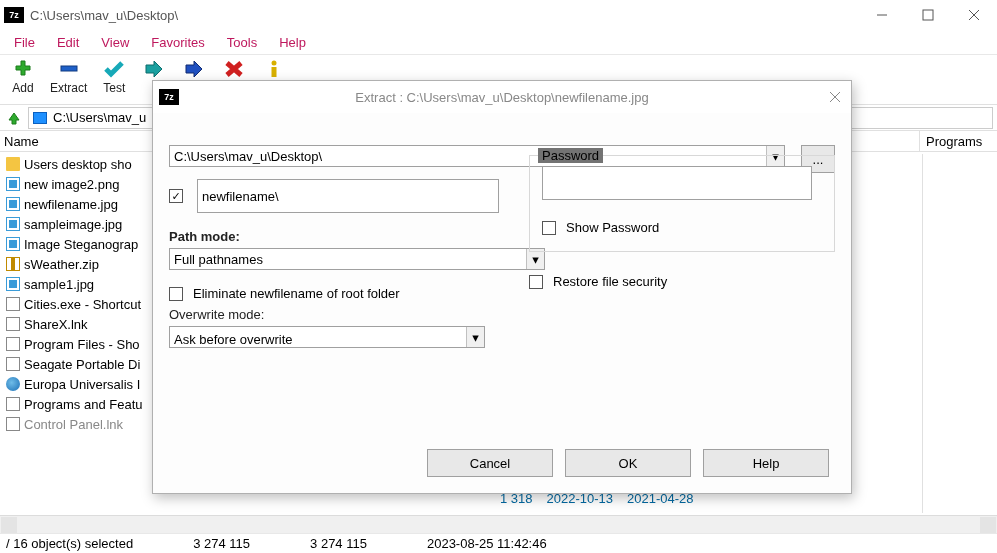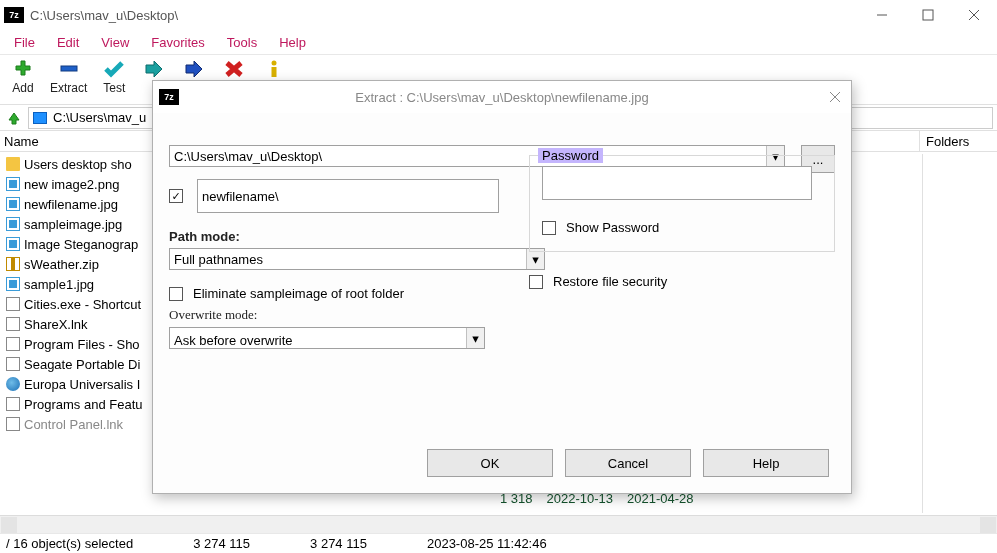--- a/index.html
+++ b/index.html
@@ -40,21 +40,21 @@
   .fi { width:14px; height:14px; flex-shrink:0; display:inline-block;}
   .fi-folder { background:#f4c542; border-radius:1px;}
   .fi-img { background:#fff; border:1px solid #3a9bd8; position:relative;}
   .fi-img::after{content:''; position:absolute; inset:2px; background:#3a9bd8;}
   .fi-zip { background:#fff; border:1px solid #c08a00;}
   .fi-zip::after{content:''; display:block; height:100%; width:4px; margin:0 auto; background:#c08a00;}
   .fi-lnk { background:#fff; border:1px solid #888;}
   .fi-globe { background:radial-gradient(circle at 40% 40%, #6fbce8, #1b6fb5); border-radius:50%;}
   .faded { color:#888; }
 
-  .extra-row { position:absolute; left:500px; bottom:42px; height:20px; display:flex; gap:14px; color:#14532d; font-size:13px;}
+  .extra-row { position:absolute; left:500px; bottom:42px; height:20px; display:flex; gap:14px; color:#0369a1; font-size:13px;}
   .right-scroll { position:absolute; right:0; top:154px; bottom:40px; width:75px; border-left:1px solid #e0e0e0;}
   .hscroll { position:absolute; left:0; right:0; bottom:20px; height:18px; background:#f0f0f0; border-top:1px solid #dcdcdc; }
   .hscroll::before{content:''; position:absolute; left:1px; top:1px; width:16px; height:16px; background:#e4e4e4;}
   .hscroll::after{content:''; position:absolute; right:1px; top:1px; width:16px; height:16px; background:#e4e4e4;}
   .statusbar { position:absolute; left:0; right:0; bottom:0; height:20px; display:flex; align-items:center; background:#fff; border-top:1px solid #e8e8e8; padding-left:6px; gap:60px;}
 
   
   .dialog { position:absolute; left:152px; top:80px; width:700px; height:414px; background:#fdfdfd; border:1px solid #b0b0b0; box-shadow:2px 4px 12px rgba(0,0,0,0.25); }
   .dlg-title { height:32px; display:flex; align-items:center; padding-left:6px; background:#fff; }
   .dlg-title .app-icon { width: 20px; height: 16px; background: #000; color: #fff; font-size: 9px; font-weight: bold; display: flex; align-items: center; justify-content: center; margin-right: 6px; }
@@ -65,21 +65,21 @@
   .combo { height:22px; border:1px solid #a0a0a0; background:#fff; display:flex; align-items:center; padding:0 4px; position:relative;}
   .combo .drop { position:absolute; right:0; top:0; bottom:0; width:18px; border-left:1px solid #c0c0c0; background:#f0f0f0; display:flex; align-items:center; justify-content:center;}
   .btn { height:28px; border:1px solid #a0a0a0; background:#e8e8e8; display:flex; align-items:center; justify-content:center; padding:0 12px;}
   .row { display:flex; align-items:center; gap:10px;}
   .chk { width:14px; height:14px; border:1px solid #555; background:#fff; display:flex; align-items:center; justify-content:center; flex-shrink:0;}
   .chk.checked::after{content:'✓'; font-size:11px; line-height:1; color:#000;}
   .txt-input { height:22px; border:1px solid #a0a0a0; background:#fff; padding:16px 4px; display:flex; align-items:center;}
   .left-pane { position:absolute; left:0; top:16px; width:330px;}
   .right-pane { position:absolute; left:360px; top:0; right:0;}
   .fieldset { border:1px solid #d8d8d8; padding:10px 12px 16px 12px; margin-top:32px; position:relative;}
-  .fieldset .legend { position:absolute; top:-8px; left:8px; background:#c4b5fd; padding:0 4px;}
+  .fieldset .legend { position:absolute; top:-8px; left:8px; background:#737373; padding:0 4px;}
   .dlg-buttons { position:absolute; left:0; right:0; bottom:16px; display:flex; justify-content:flex-end; gap:12px; padding-right:6px;}
   .dlg-buttons .btn { width:126px; justify-content:center;}
   svg { display:block; }
 </style>
 </head>
 <body>
 
 <div class="titlebar">
   <div class="app-icon">7z</div>
   <div class="title-text">C:\Users\mav_u\Desktop\</div>
@@ -175,21 +175,21 @@
       </svg>
     </div>
   <div class="addr-box">
     <span class="monitor-icon"></span>
     <span>C:\Users\mav_u</span>
   </div>
 </div>
 
 <div class="cols">
   <div class="col-left">Name</div>
-  <div class="col-right">Folders</div>
+  <div class="col-right">Programs</div>
 </div>
 
 <div class="filelist" id="filelist">
     <div class="file-row">
       <span class="fi fi-folder"></span>
       <span>Users desktop sho</span>
     </div>
     <div class="file-row">
       <span class="fi fi-img"></span>
       <span>new image2.png</span>
@@ -293,24 +293,24 @@
       </div>
 
       <label class="sec" style="margin-top:16px;font-weight:bold;">Path mode:</label>
       <div class="combo" style="width:376px;">
         <span>Full pathnames</span>
         <div class="drop">▾</div>
       </div>
 
       <div class="row" style="margin-top:16px;">
         <div class="chk"></div>
-        <span>Eliminate sampleimage of root folder</span>
-      </div>
-
-      <label class="sec" style="font-family:Liberation Serif, serif;">Overwrite mode:</label>
+        <span>Eliminate newfilename of root folder</span>
+      </div>
+
+      <label class="sec" style="">Overwrite mode:</label>
       <div class="combo" style="width:316px;align-items:flex-end;">
         <span>Ask before overwrite</span>
         <div class="drop">▾</div>
       </div>
     </div>
 
     <div class="right-pane">
       <div class="fieldset">
         <div class="legend">Password</div>
         <div class="txt-input" style="width:270px; margin-bottom:20px;"></div>
@@ -319,18 +319,18 @@
           <span>Show Password</span>
         </div>
       </div>
       <div class="row" style="margin-top:22px;">
         <div class="chk"></div>
         <span>Restore file security</span>
       </div>
     </div>
 
     <div class="dlg-buttons">
+      <div class="btn">Cancel</div>
       <div class="btn">OK</div>
-      <div class="btn">Cancel</div>
       <div class="btn">Help</div>
     </div>
   </div>
 </div>
 
 </body></html>

